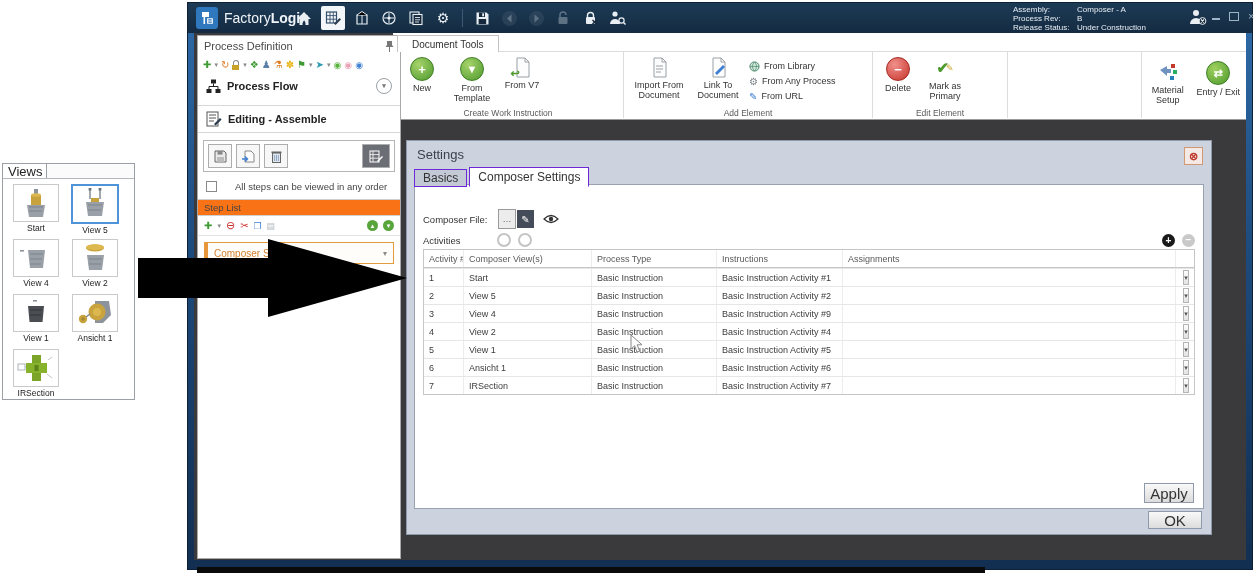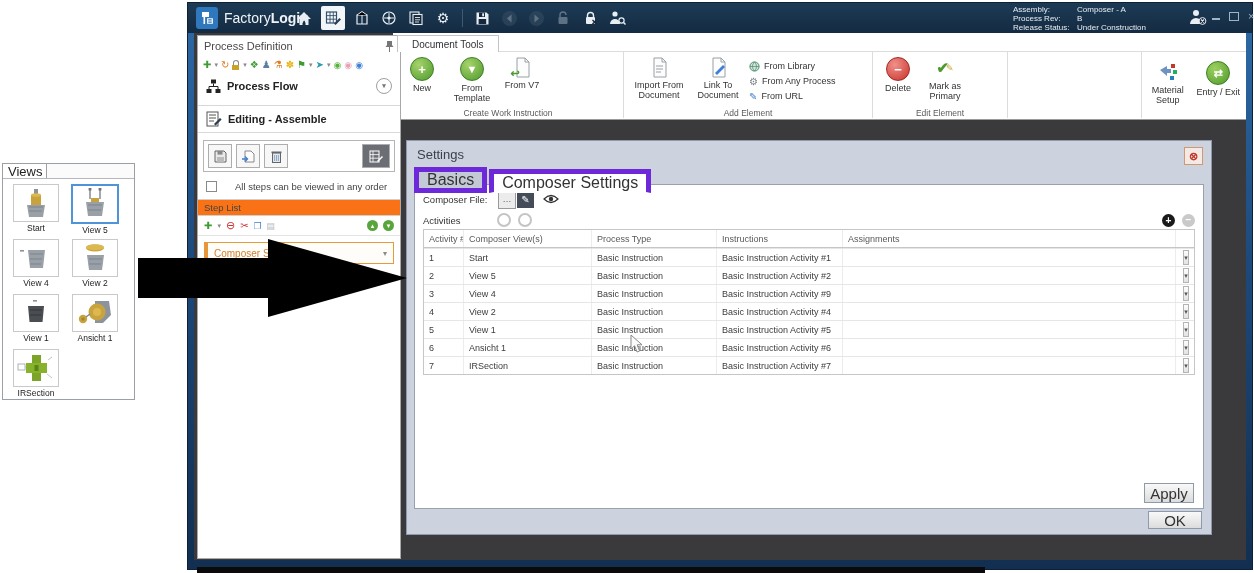--- a/index.html
+++ b/index.html
@@ -103,25 +103,25 @@
   .entry-circ{width:22px;height:22px;border-radius:50%;background:radial-gradient(circle at 35% 30%,#9ed05e,#4e9a2e);
               border:1px solid #3e7d24;color:#fff;display:flex;align-items:center;justify-content:center;font-size:11px;font-weight:bold}
 
   
   .settings{position:absolute;left:212px;top:107px;width:806px;height:395px;background:#cdd3de;
             border:1px solid #8e99ab;box-sizing:border-box;font-size:10px}
   .set-title{position:absolute;left:10px;top:6px;font-size:13px;color:#3c414c}
   .set-close{position:absolute;right:8px;top:6px;width:17px;height:16px;background:#f4e9e4;border:1px solid #cf9a72;
              display:flex;align-items:center;justify-content:center;color:#c0392b;font-size:11px;font-weight:bold}
   .set-tabs{position:absolute;left:7px;top:26px;display:flex;align-items:flex-end;z-index:2}
-  .set-tab{height:16px;padding:0 8px;display:flex;align-items:center;border:5px solid #6d28d9;background:#c3cad6;
-           color:#333;font-size:16px;margin-right:2px}
+  .set-tab{height:16px;padding:0 8px;display:flex;align-items:center;border:1px solid #6d28d9;background:#c3cad6;
+           color:#333;font-size:12px;margin-right:2px}
   .set-tab.active{background:#fff;height:18px;border-bottom:1px solid #fff}
   .set-content{position:absolute;left:7px;right:7px;top:43px;bottom:25px;background:#fff;border:1px solid #98a1b0}
-  .sc-filerow{display:flex;align-items:center;margin:4px 8px 0}
+  .sc-filerow{display:flex;align-items:center;margin:24px 8px 0}
   .sc-label{width:74px;font-size:9.5px;color:#333;flex:0 0 auto}
   .file-input{flex:1;height:16px;border:1px solid #a5adb8;font-size:9.5px;padding:0 4px;color:#222;
               font-family:"Liberation Sans",sans-serif}
   .browse-btn{width:16px;height:18px;border:1px solid #9a9a9a;background:#ececec;font-size:9px;display:flex;
               align-items:center;justify-content:center;color:#555;margin-left:1px}
   .pencil-btn{width:17px;height:18px;background:#454c59;color:#fff;display:flex;align-items:center;
               justify-content:center;font-size:10px;margin-left:1px}
   .eye{margin-left:9px;display:flex;align-items:center}
   .sc-actrow{display:flex;align-items:center;margin:4px 8px 2px;gap:7px}
   .ring{width:10px;height:10px;border-radius:50%;border:2px solid #c4c4c4}

